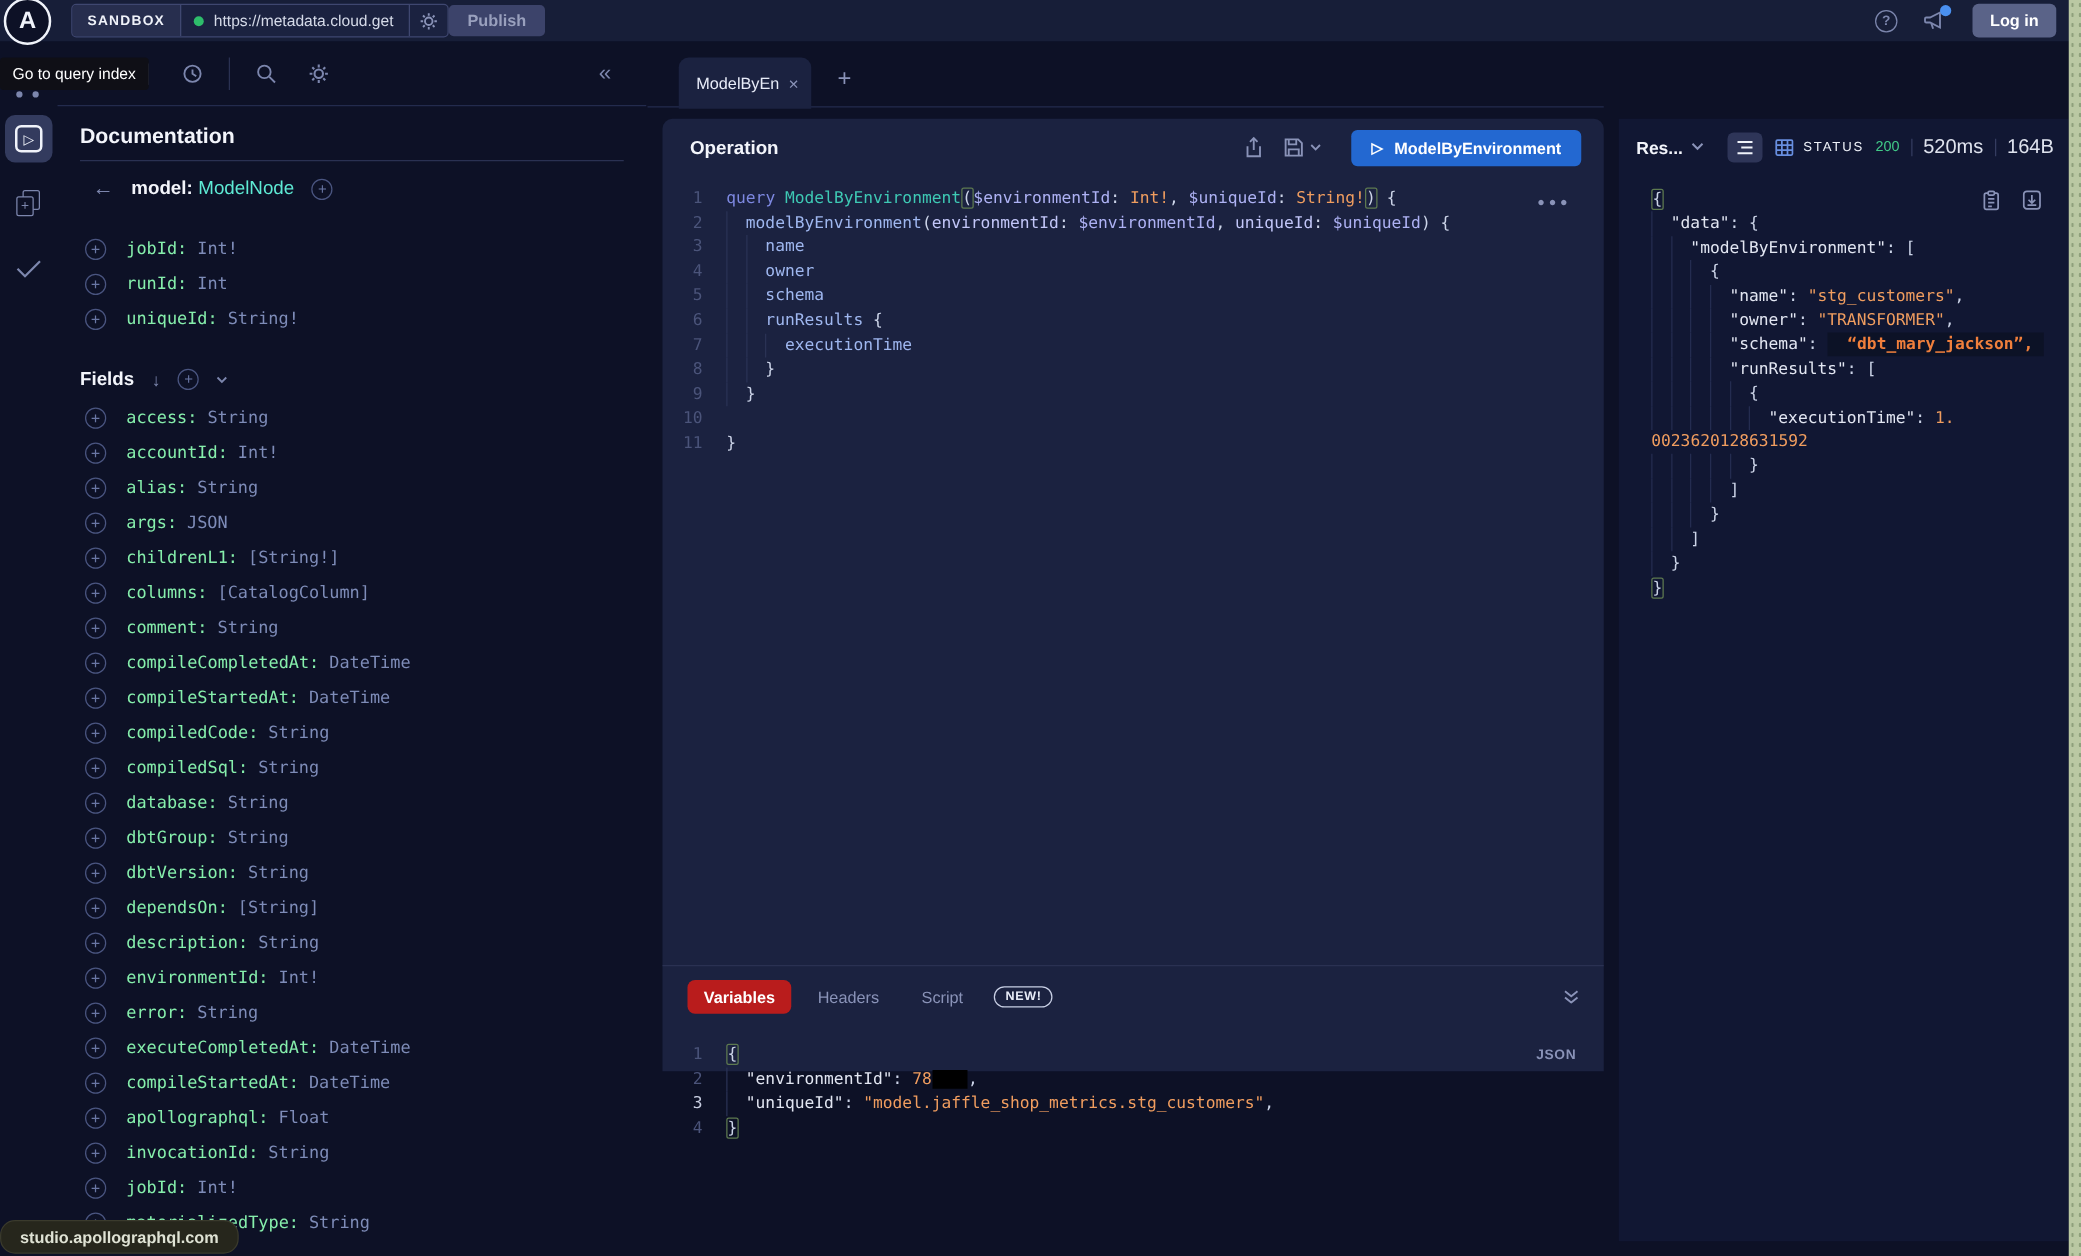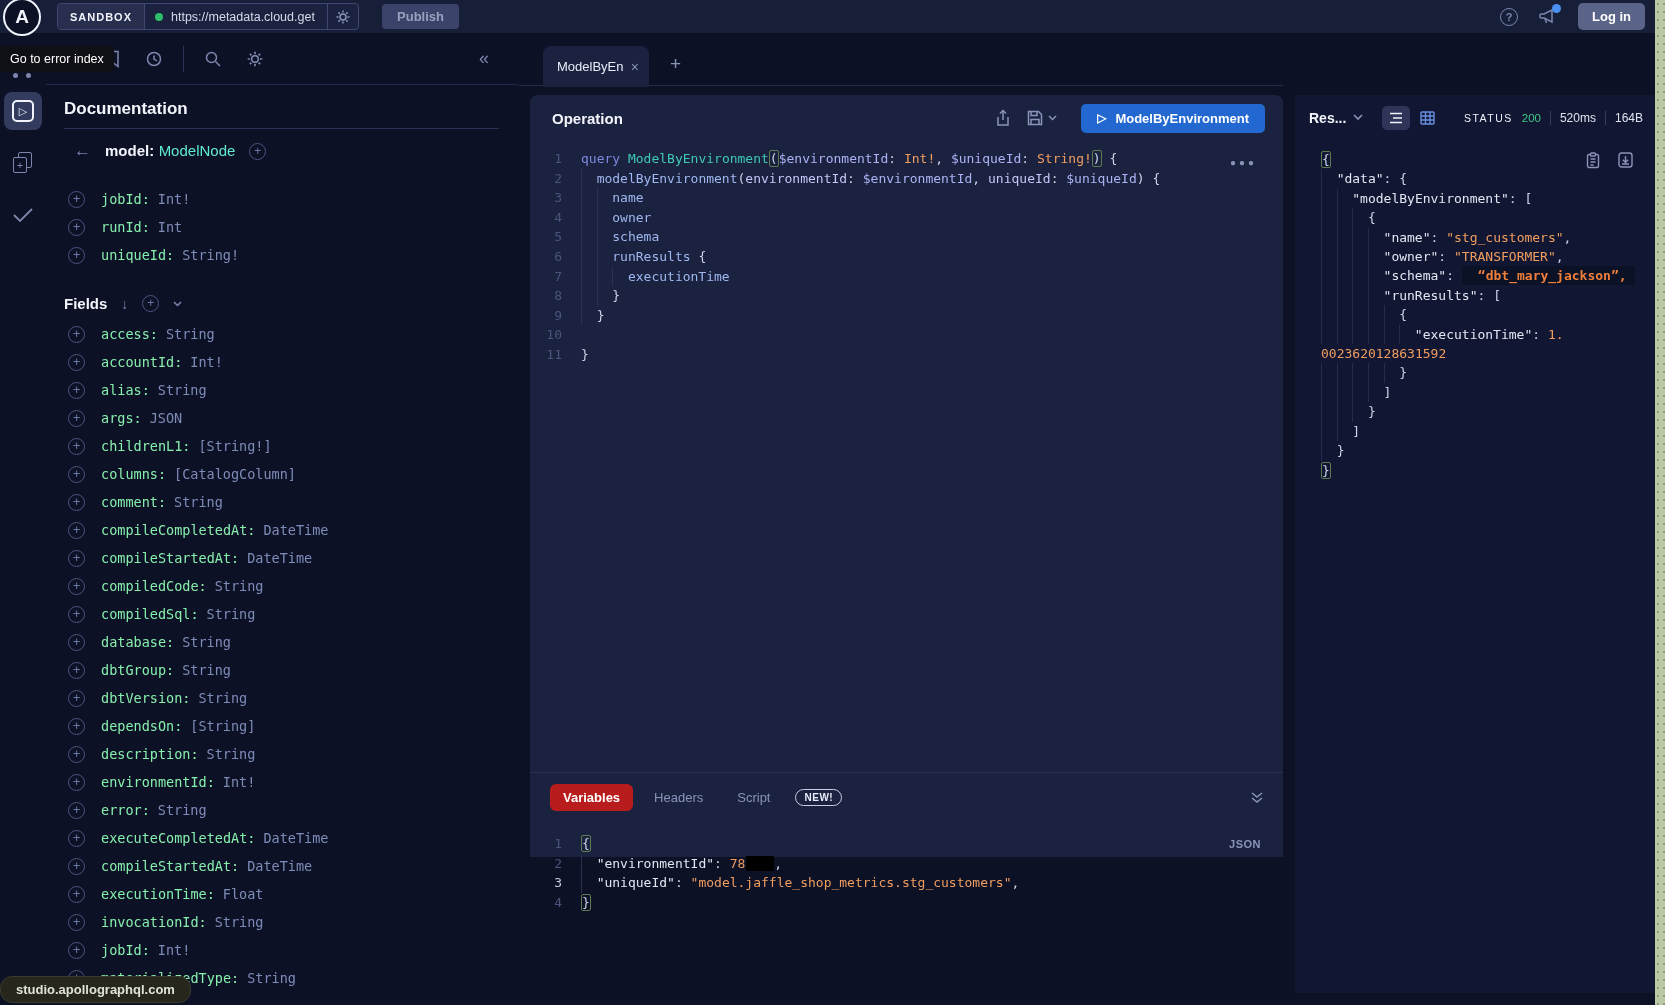--- a/index.html
+++ b/index.html
@@ -9,21 +9,21 @@
 
   
   .topbar { position:absolute; left:0; top:0; width:1665px; height:33px; background:#171e38; display:flex; align-items:center; z-index:20; }
   .logo { position:absolute; left:3px; top:-2px; width:38px; height:38px; border:2.5px solid #f0f3fa; border-radius:50%; background:#0d1126; display:flex; align-items:center; justify-content:center; font-weight:bold; font-size:19px; color:#f0f3fa; z-index:30; }
   .endpoint-chip { margin-left:57px; height:27px; border:1px solid #3f4770; border-radius:4px; display:flex; align-items:center; overflow:hidden; background:#1b2240; }
   .sandbox-seg { background:#272e4e; height:100%; display:flex; align-items:center; padding:0 12px; font-size:11px; font-weight:bold; letter-spacing:1px; color:#f0f3fa; border-right:1px solid #3f4770; }
   .url-seg { display:flex; align-items:center; gap:8px; padding:0 10px; width:182px; }
   .green-dot { width:8px; height:8px; border-radius:50%; background:#2ebd6b; flex:0 0 auto; }
   .url-text { font-size:12.5px; color:#d5dae8; white-space:nowrap; overflow:hidden; }
   .gear-seg { border-left:1px solid #3f4770; height:100%; display:flex; align-items:center; padding:0 7px; color:#8a93b8; }
-  .publish-btn { margin-left:23px; background:#3c436a; color:#99a0bd; font-weight:bold; font-size:13px; padding:5px 15px; border-radius:4px; }
+  .publish-btn { margin-left:0; background:#3c436a; color:#99a0bd; font-weight:bold; font-size:13px; padding:5px 15px; border-radius:4px; }
   .topbar-right { margin-left:auto; display:flex; align-items:center; gap:20px; padding-right:20px; }
   .help-circ { width:18px; height:18px; border:1.4px solid #7c86ad; border-radius:50%; color:#7c86ad; font-size:11px; font-weight:bold; display:flex; align-items:center; justify-content:center; }
   .mega-wrap { position:relative; color:#7c86ad; }
   .mega-dot { position:absolute; right:-3px; top:-4px; width:9px; height:9px; border-radius:50%; background:#4a90f0; }
   .login-btn { background:#5a6388; color:#fff; font-weight:bold; font-size:13px; padding:6px 14px; border-radius:5px; }
 
   
   .tooltip { position:absolute; left:0; top:46px; background:#0f0f16; color:#fff; font-size:12.5px; padding:6px 10px; border-radius:3px; z-index:40; white-space:nowrap; }
   .status-pill { position:absolute; left:0; bottom:2px; background:#26261c; border:1px solid #3a3a2c; color:#dfe2d4; font-weight:bold; font-size:13px; padding:5px 15px; border-radius:12px; z-index:40; }
 
@@ -99,21 +99,21 @@
   .resp { position:absolute; left:1295px; top:95px; width:360px; bottom:12px; background:#111733; }
   .resphead { height:45px; display:flex; align-items:center; padding:0 12px 0 14px; gap:7px; }
   .resp-title { font-size:14px; font-weight:bold; color:#f3f5fb; }
   .resp-chev { color:#8a93b8; }
   .vtoggle { display:flex; align-items:center; gap:10px; margin-left:12px; }
   .toggle-sel { background:#2e3558; border-radius:5px; padding:6px 7px; }
   .resp-meta { margin-left:auto; display:flex; align-items:center; gap:9px; }
   .status-label { font-size:10.5px; letter-spacing:1.5px; color:#f0f3fa; }
   .status-code { font-size:11.5px; color:#41c987; }
   .meta-sep { width:1px; height:14px; background:#353c60; }
-  .meta-val { font-size:12px; color:#dfe3ee; }
+  .meta-val { font-size:16px; color:#dfe3ee; }
   .respbody { position:relative; padding:10px 6px 0 26px; }
   .respbody .cl { line-height:19.4px; white-space:pre-wrap; }
   .respbody .ind { border-left:1px solid #242c50; }
   .resp-actions { position:absolute; right:22px; top:12px; display:flex; gap:18px; color:#8a93b8; }
 
   
   .green-strip { position:absolute; right:0; top:0; width:10px; height:1005px; z-index:50;
     background-color:#bac8a3; background-image:radial-gradient(#8fa07c 1px, rgba(0,0,0,0) 1.2px); background-size:6px 8px; }
 </style>
 </head>
@@ -145,21 +145,21 @@
           <path d="M14 2 L6 6 H3 a1 1 0 0 0 -1 1 v2 a1 1 0 0 0 1 1 h3 l8 4 z"></path>
           <path d="M7 10.5 l1.5 4.5"></path>
         </svg>
       </span>
       <span class="mega-dot"></span>
     </div>
     <div class="login-btn">Log in</div>
   </div>
 </div>
 
-<div class="tooltip">Go to error index</div>
+<div class="tooltip">Go to query index</div>
 <div class="status-pill">studio.apollographql.com</div>
 
 <div class="rail">
   <div class="rail-dots">
       <i></i>
       <i></i>
       <i></i>
       <i></i>
     </div>
   <div class="rail-item sel">
@@ -338,21 +338,21 @@
           <span class="fname">executeCompletedAt:</span>
           <span class="ftype">DateTime</span>
         </div>
         <div class="frow">
           <span class="pluscirc">+</span>
           <span class="fname">compileStartedAt:</span>
           <span class="ftype">DateTime</span>
         </div>
         <div class="frow">
           <span class="pluscirc">+</span>
-          <span class="fname">executionTime:</span>
+          <span class="fname">apollographql:</span>
           <span class="ftype">Float</span>
         </div>
         <div class="frow">
           <span class="pluscirc">+</span>
           <span class="fname">invocationId:</span>
           <span class="ftype">String</span>
         </div>
         <div class="frow">
           <span class="pluscirc">+</span>
           <span class="fname">jobId:</span>

